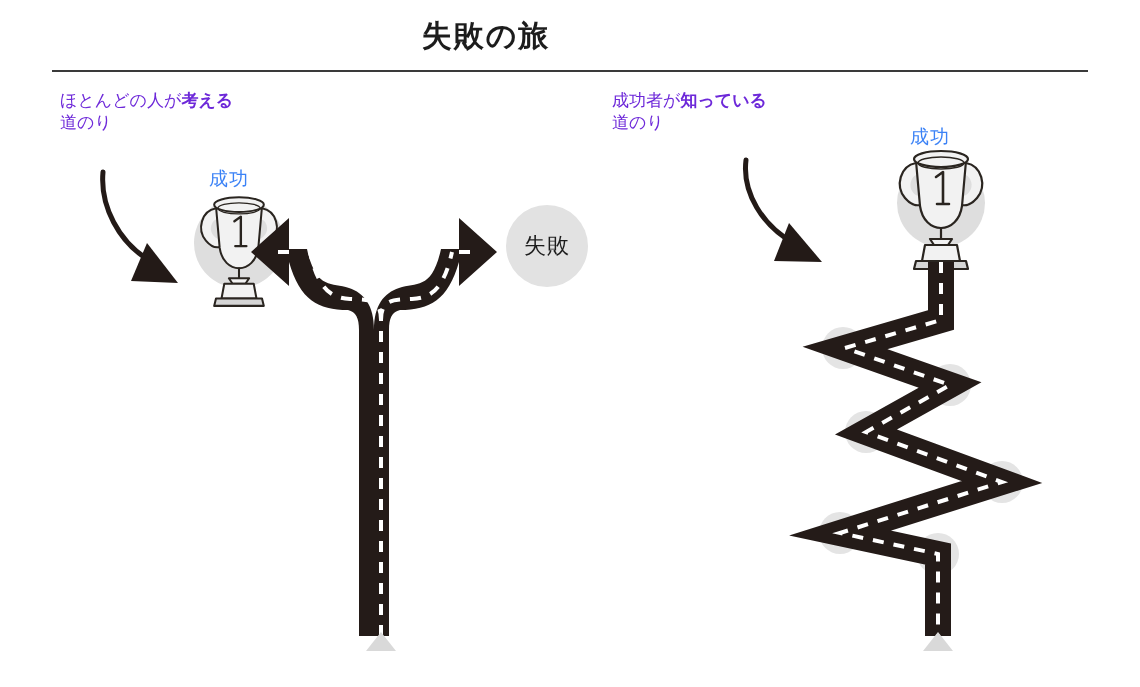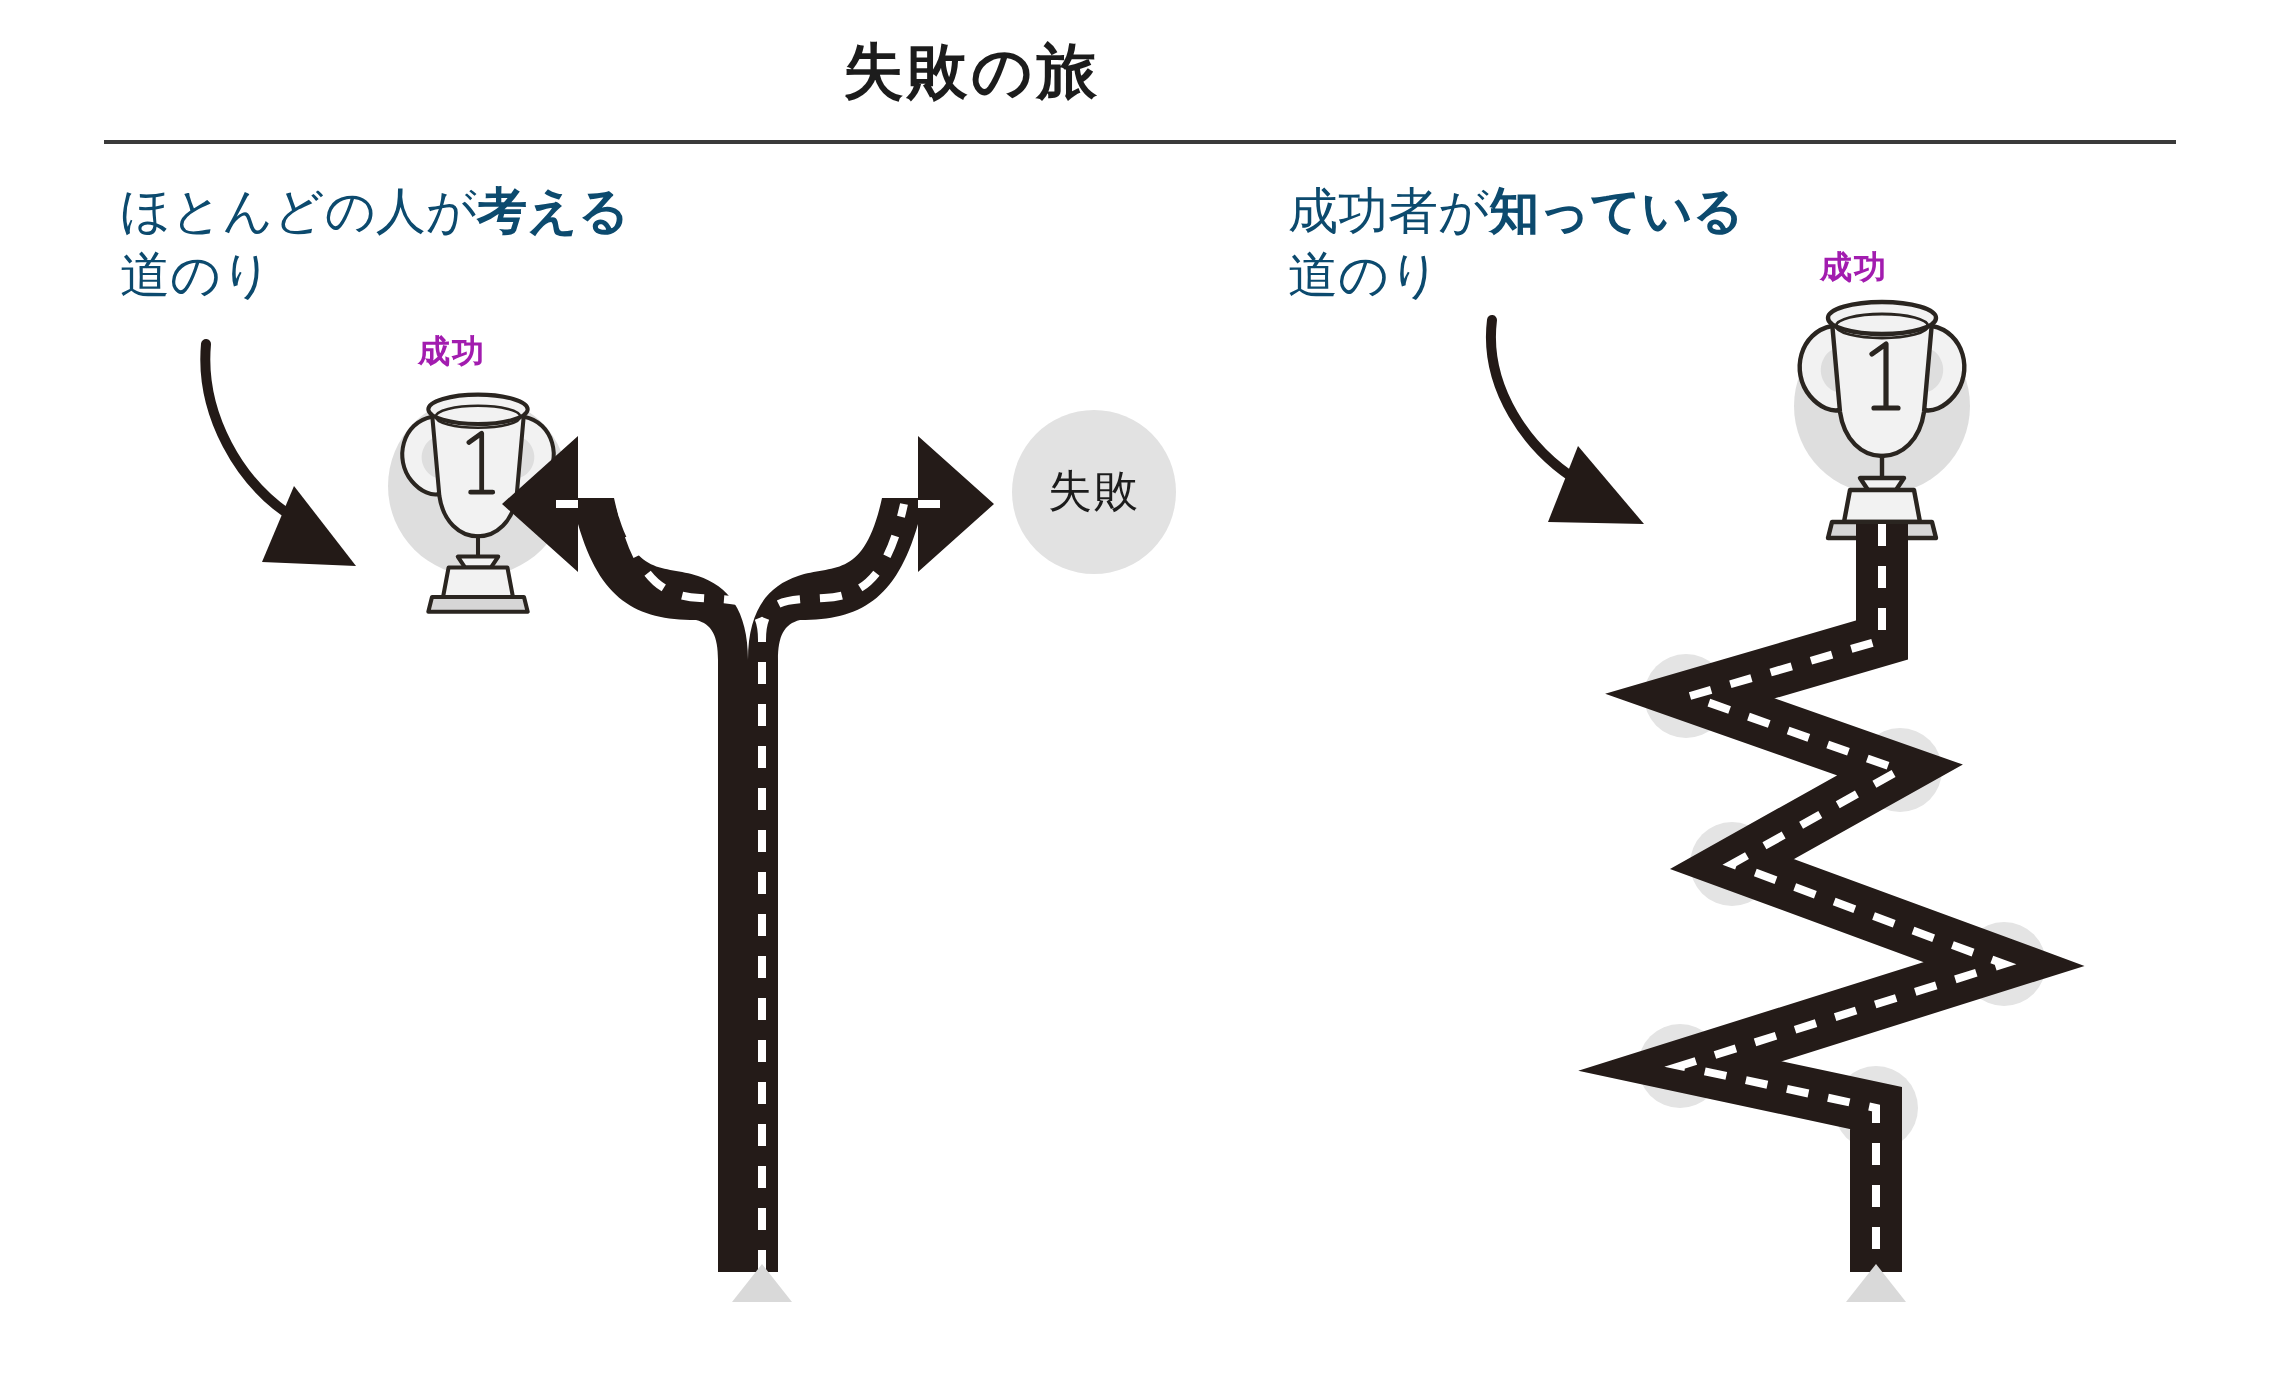--- a/index.html
+++ b/index.html
@@ -32,37 +32,37 @@
     position: absolute;
     top: 70px;
     left: 52px;
     width: 1036px;
     height: 2px;
     background: #3a3a3a;
   }
 
   .panel-caption {
     position: absolute;
-    font-size: 25px;
+    font-size: 17px;
     line-height: 1.28;
-    color: #0c4a6e;
+    color: #6d28d9;
     white-space: nowrap;
   }
   .panel-caption .em {
     font-weight: bold;
   }
 
   #caption-left { top: 90px; left: 60px; }
-  #caption-right { top: 90px; left: 644px; }
+  #caption-right { top: 90px; left: 612px; }
 
   .trophy-label {
     position: absolute;
-    font-size: 16px;
-    font-weight: bold;
-    color: #a21caf;
+    font-size: 19px;
+    font-weight: normal;
+    color: #3b82f6;
     letter-spacing: 1px;
   }
   #trophy-label-left { top: 166px; left: 209px; }
   #trophy-label-right { top: 124px; left: 910px; }
 
   .circle-label {
     position: absolute;
     border-radius: 50%;
     background: #e2e2e2;
     display: flex;

